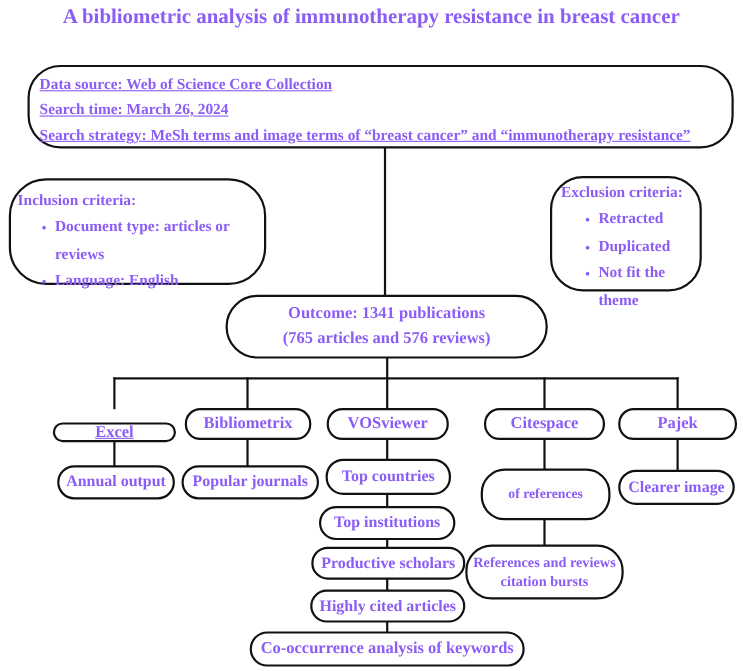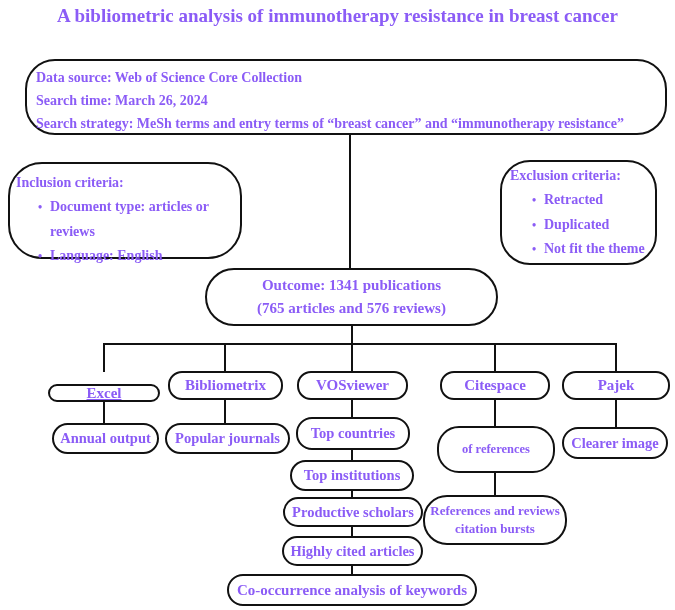--- a/index.html
+++ b/index.html
@@ -13,21 +13,21 @@
   .node { position:absolute; box-sizing:border-box; border:2px solid #111111;
     background:#ffffff; }
   .center { display:flex; flex-direction:column; align-items:center;
     justify-content:center; text-align:center; }
   .line { position:absolute; background:#111111; }
   .vline { width:2px; }
   .hline { height:2px; }
 
   
   .search-box { border-radius:30px; padding:5px 10px 0 9px; font-size:14px; line-height:23px; }
-  .search-box div { white-space:nowrap; }
+  .search-box div { white-space:nowrap;text-decoration:underline; }
 
   
   .criteria { font-size:14px; }
   .criteria .crit-heading { line-height:22px; }
   .criteria ul { list-style:none; margin:1px 0 0 0; padding:0; }
   .criteria li { position:relative; padding-left:34px; line-height:24.5px; }
   .criteria li::before { content:"•"; position:absolute; left:22px; font-size:12px; }
   .inclusion-box { border-radius:34px; padding:8px 0 0 6px; }
   .exclusion-box { border-radius:30px; padding:3px 0 0 8px; }
 
@@ -60,32 +60,32 @@
   <div class="line vline" style="left:615px;top:399px;height:29px;"></div>
   <div class="line vline" style="left:351px;top:448px;height:13px;"></div>
   <div class="line vline" style="left:351px;top:489px;height:9px;"></div>
   <div class="line vline" style="left:351px;top:525px;height:12px;"></div>
   <div class="line vline" style="left:351px;top:564px;height:11px;"></div>
   <div class="line vline" style="left:494px;top:471px;height:25px;"></div>
 
   <div class="node search-box" style="left:25px;top:59px;width:642px;height:76px;">
     <div>Data source: Web of Science Core Collection</div>
     <div>Search time: March 26, 2024</div>
-    <div>Search strategy: MeSh terms and entry terms of “breast cancer” and “immunotherapy resistance”</div>
+    <div>Search strategy: MeSh terms and image terms of “breast cancer” and “immunotherapy resistance”</div>
   </div>
 
   <div class="node criteria inclusion-box" style="left:8px;top:162px;width:234px;height:97px;">
     <div class="crit-heading">Inclusion criteria:</div>
     <ul>
       <li>Document type: articles or reviews</li>
       <li>Language: English</li>
     </ul>
   </div>
 
-  <div class="node criteria exclusion-box" style="left:500px;top:160px;width:157px;height:105px;">
+  <div class="node criteria exclusion-box" style="left:500px;top:160px;width:138px;height:105px;">
     <div class="crit-heading">Exclusion criteria:</div>
     <ul>
       <li>Retracted</li>
       <li>Duplicated</li>
       <li>Not fit the theme</li>
     </ul>
   </div>
 
   <div class="node center outcome-box" style="left:205px;top:268px;width:293px;height:58px;">
     <div>Outcome: 1341 publications</div>

